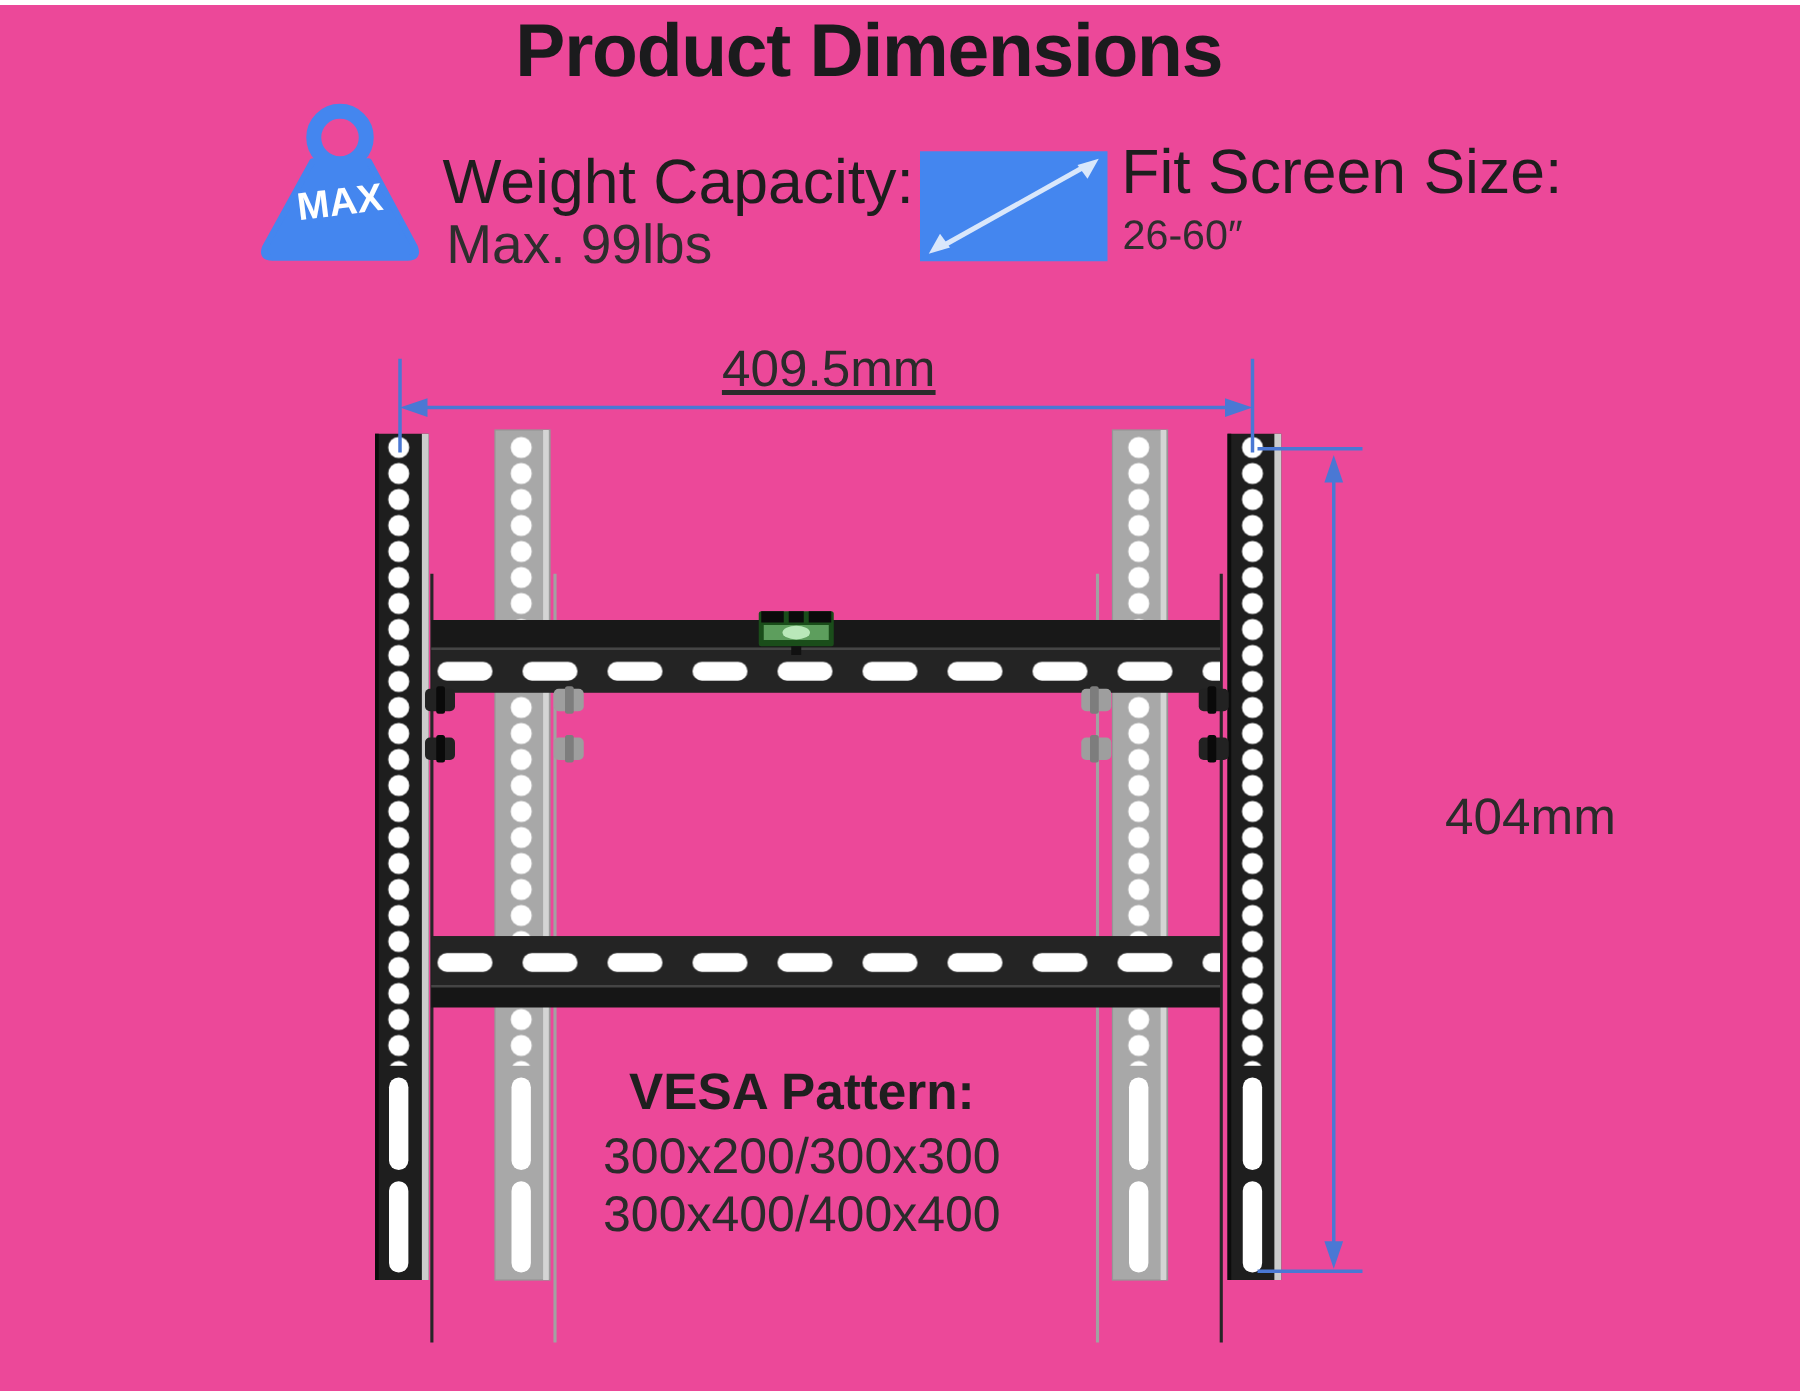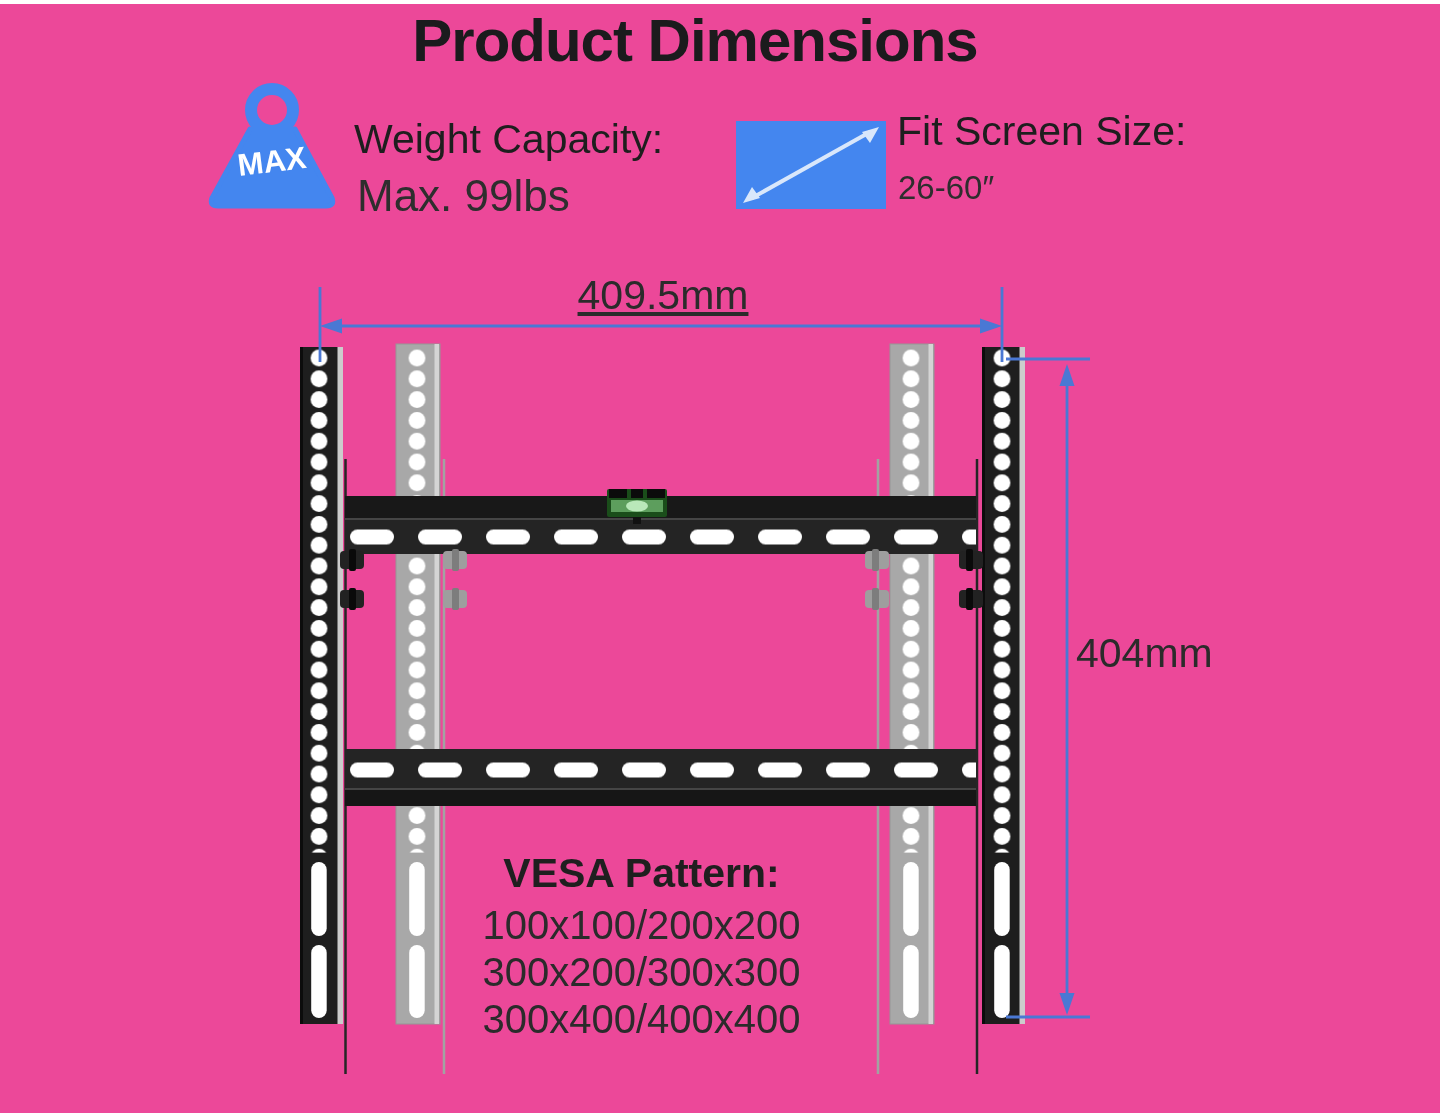--- a/index.html
+++ b/index.html
@@ -6,29 +6,29 @@
     --accent-blue:#4486ef; --dim-blue:#4a78d4; --arrow-light:#d9e7fb;
     --ink:#262626; --part-black:#1e1e1e; --part-gray:#a8a8a8;
   }
   *{margin:0;padding:0;box-sizing:border-box;}
   body{background:#ffffff;font-family:"Liberation Sans", sans-serif;}
   .stage{position:relative;width:1440px;height:1113px;background:#ec4899;overflow:hidden;margin:4px auto;}
   .stage svg{position:absolute;left:0;top:0;z-index:1;}
   .overlay{position:absolute;z-index:2;color:var(--ink);}
   .page-title{left:330px;top:2px;width:730px;text-align:center;font-size:60px;font-weight:bold;color:#1b1b1d;letter-spacing:-1px;}
   .max-label{left:224px;top:140px;width:96px;text-align:center;font-size:31px;font-weight:bold;color:#ffffff;transform:rotate(-7deg);}
-  .spec-label{font-size:41px;color:#1e1e1e;}
+  .spec-label{font-size:50px;color:#1e1e1e;}
   .spec-value{font-size:44px;color:#2e2e2e;}
   .weight-label{left:354px;top:112px;}
   .weight-value{left:357px;top:167px;}
   .screen-label{left:897px;top:104px;}
   .screen-value{left:898px;top:165px;font-size:33px;}
   .dim-label{font-size:41px;color:#2b2b2b;}
   .width-dim{left:490px;top:268px;width:346px;text-align:center;text-decoration:underline;}
-  .height-dim{left:1076px;top:626px;}
+  .height-dim{left:1156px;top:626px;}
   .vesa-block{left:444px;top:846px;width:395px;text-align:center;}
   .vesa-heading{font-size:41px;font-weight:bold;color:#1f1f1f;margin-bottom:5px;}
   .vesa-line{font-size:40px;color:#2b2b2b;line-height:47px;}
 </style>
 </head>
 <body>
 
 <div class="stage">
 
   <svg width="1440" height="1113" viewBox="0 0 1440 1113">
@@ -174,18 +174,17 @@
   <div class="overlay spec-value weight-value">Max. 99lbs</div>
 
   <div class="overlay spec-label screen-label">Fit Screen Size:</div>
   <div class="overlay spec-value screen-value">26-60″</div>
 
   <div class="overlay dim-label width-dim">409.5mm</div>
   <div class="overlay dim-label height-dim">404mm</div>
 
   <div class="overlay vesa-block">
     <div class="vesa-heading">VESA Pattern:</div>
-    <div class="vesa-line">100x100/200x200</div>
     <div class="vesa-line">300x200/300x300</div>
     <div class="vesa-line">300x400/400x400</div>
   </div>
 
 </div>
 
 </body></html>

